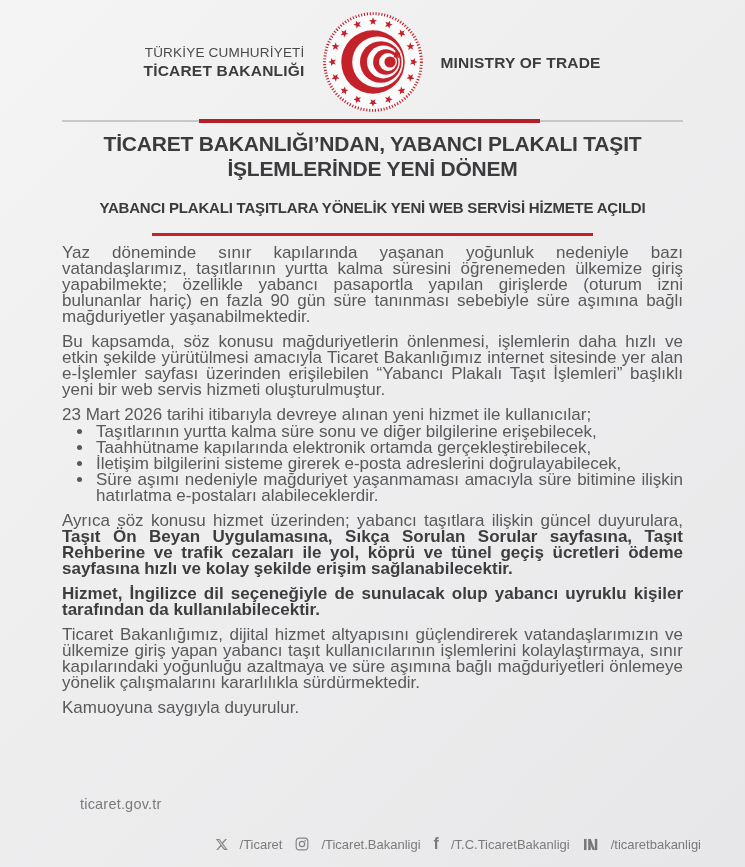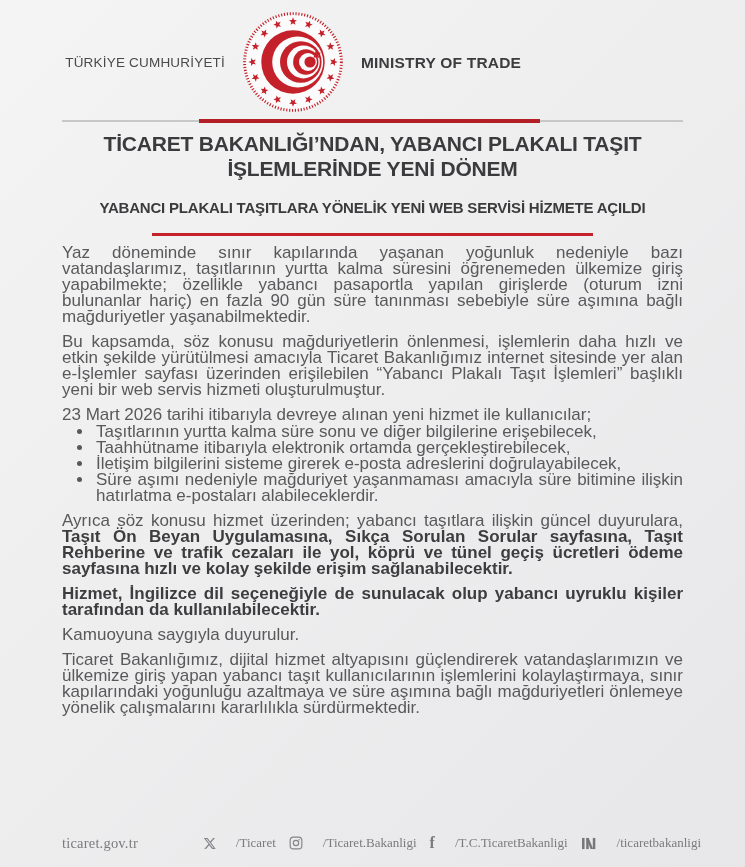--- a/index.html
+++ b/index.html
@@ -8,21 +8,21 @@
   .page {
     position: relative;
     width: 745px; height: 867px;
     background: linear-gradient(135deg,#f4f4f5 0%, #eeeeef 45%, #e7e7e9 100%);
     overflow: hidden;
     color: #58585a;
   }
   .content { padding: 0 62px; }
 
   
-  .header { display:flex; align-items:center; justify-content:flex-start; padding-top:10px; gap:16px; }
+  .header { display:flex; align-items:center; justify-content:center; padding-top:10px; gap:16px; }
   .hdr-left { text-align:right; width:225px; }
   .hdr-right { text-align:left; width:225px; }
   .hdr-line1 { font-size:13.5px; letter-spacing:.2px; color:#4a4a4c; }
   .hdr-line2 { font-size:15.5px; font-weight:bold; letter-spacing:.2px; color:#3c3c3e; margin-top:2px; }
   .logo-wrap { width:104px; height:104px; flex:0 0 auto; }
 
   .date-line { font-size:12.5px; color:#79797c; margin-top:-4px; }
 
   .rule-wrap { position:relative; height:4px; margin-top:5px; }
   .rule-gray { position:absolute; top:1px; left:0; right:0; height:2px; background:#c8c8ca; }
@@ -40,39 +40,39 @@
   
   .body-text { margin-top:2px; font-size:17px; line-height:16px; text-align:justify; color:#59595b; }
   .body-text p { margin:9px 0; }
   .body-text b, .body-text .bold { color:#3d3d3f; }
   .list-intro { margin-bottom:0 !important; }
   ul.bullets { list-style:disc; padding-left:24px; margin:1px 0 9px 0; }
   ul.bullets li { padding-left:2px;margin-left:8px; }
 
   
   .footer {
-    position:absolute; left:62px; right:44px; bottom:15px;
+    position:absolute; left:80px; right:44px; bottom:15px;
     display:flex; align-items:flex-start; justify-content:space-between;
     color:#7b7b7e;
-    font-family:Liberation Serif, serif;
   }
   .website { font-size:14.5px; letter-spacing:.2px; }
   .socials { display:flex; align-items:center; gap:13px; font-size:13px; }
-  .soc-item { display:flex; align-items:center; gap:20px; white-space:nowrap; }
+  .soc-item { display:flex; align-items:center; gap:12px; white-space:nowrap;margin-top:40px; }
   .soc-icon { display:inline-flex; align-items:center; }
   .fb-glyph { font-weight:bold; font-size:16px; color:#7b7b7e; line-height:1; }
 </style>
 </head>
 <body>
 
 <div class="page">
 
   <div class="header">
     <div class="hdr-left">
       <div class="hdr-line1">TÜRKİYE CUMHURİYETİ</div>
+      <div class="hdr-line2">TİCARET BAKANLIĞI</div>
     </div>
 
     <div class="logo-wrap">
       <svg viewBox="0 0 100 100" width="104" height="104" aria-hidden="true">
         <defs>
           <path id="star" d="M0,-4 L1.0,-1.38 L3.8,-1.24 L1.62,0.53 L2.35,3.24 L0,1.7 L-2.35,3.24 L-1.62,0.53 L-3.8,-1.24 L-1.0,-1.38 Z" fill="#c5212b"></path>
         </defs>
         <circle cx="50" cy="50" r="46.5" fill="#fbfbfb" stroke="#c5212b" stroke-width="2.8" stroke-dasharray="1.1,1.7"></circle>
         <use href="#star" transform="rotate(0 50 50) translate(50 11)"></use>
         <use href="#star" transform="rotate(22.5 50 50) translate(50 11)"></use>
@@ -116,28 +116,28 @@
     <h1 class="title">TİCARET BAKANLIĞI’NDAN, YABANCI PLAKALI TAŞIT İŞLEMLERİNDE YENİ DÖNEM</h1>
     <h2 class="subtitle">YABANCI PLAKALI TAŞITLARA YÖNELİK YENİ WEB SERVİSİ HİZMETE AÇILDI</h2>
     <div class="subtitle-rule"></div>
 
     <div class="body-text">
       <p>Yaz döneminde sınır kapılarında yaşanan yoğunluk nedeniyle bazı vatandaşlarımız, taşıtlarının yurtta kalma süresini öğrenemeden ülkemize giriş yapabilmekte; özellikle yabancı pasaportla yapılan girişlerde (oturum izni bulunanlar hariç) en fazla 90 gün süre tanınması sebebiyle süre aşımına bağlı mağduriyetler yaşanabilmektedir.</p>
       <p>Bu kapsamda, söz konusu mağduriyetlerin önlenmesi, işlemlerin daha hızlı ve etkin şekilde yürütülmesi amacıyla Ticaret Bakanlığımız internet sitesinde yer alan e-İşlemler sayfası üzerinden erişilebilen “Yabancı Plakalı Taşıt İşlemleri” başlıklı yeni bir web servis hizmeti oluşturulmuştur.</p>
       <p class="list-intro">23 Mart 2026 tarihi itibarıyla devreye alınan yeni hizmet ile kullanıcılar;</p>
       <ul class="bullets">
         <li>Taşıtlarının yurtta kalma süre sonu ve diğer bilgilerine erişebilecek,</li>
-        <li>Taahhütname itibarıyla elektronik ortamda gerçekleştirebilecek,</li>
+        <li>Taahhütname kapılarında elektronik ortamda gerçekleştirebilecek,</li>
         <li>İletişim bilgilerini sisteme girerek e-posta adreslerini doğrulayabilecek,</li>
         <li>Süre aşımı nedeniyle mağduriyet yaşanmaması amacıyla süre bitimine ilişkin hatırlatma e-postaları alabileceklerdir.</li>
       </ul>
       <p><span>Ayrıca söz konusu hizmet üzerinden; yabancı taşıtlara ilişkin güncel duyurulara, </span><b>Taşıt Ön Beyan Uygulamasına, Sıkça Sorulan Sorular sayfasına, Taşıt Rehberine ve trafik cezaları ile yol, köprü ve tünel geçiş ücretleri ödeme sayfasına hızlı ve kolay şekilde erişim sağlanabilecektir.</b></p>
       <p><b>Hizmet, İngilizce dil seçeneğiyle de sunulacak olup yabancı uyruklu kişiler tarafından da kullanılabilecektir.</b></p>
+      <p>Ticaret Bakanlığımız, dijital hizmet altyapısını güçlendirerek vatandaşlarımızın ve ülkemize giriş yapan yabancı taşıt kullanıcılarının işlemlerini kolaylaştırmaya, sınır kapılarındaki yoğunluğu azaltmaya ve süre aşımına bağlı mağduriyetleri önlemeye yönelik çalışmalarını kararlılıkla sürdürmektedir.</p>
       <p>Kamuoyuna saygıyla duyurulur.</p>
-      <p>Ticaret Bakanlığımız, dijital hizmet altyapısını güçlendirerek vatandaşlarımızın ve ülkemize giriş yapan yabancı taşıt kullanıcılarının işlemlerini kolaylaştırmaya, sınır kapılarındaki yoğunluğu azaltmaya ve süre aşımına bağlı mağduriyetleri önlemeye yönelik çalışmalarını kararlılıkla sürdürmektedir.</p>
     </div>
   </div>
 
   <div class="footer">
     <div class="website">ticaret.gov.tr</div>
     <div class="socials">
 
       <div class="soc-item">
         <span class="soc-icon">
           <svg width="13" height="13" viewBox="0 0 24 24" fill="#85858a">

